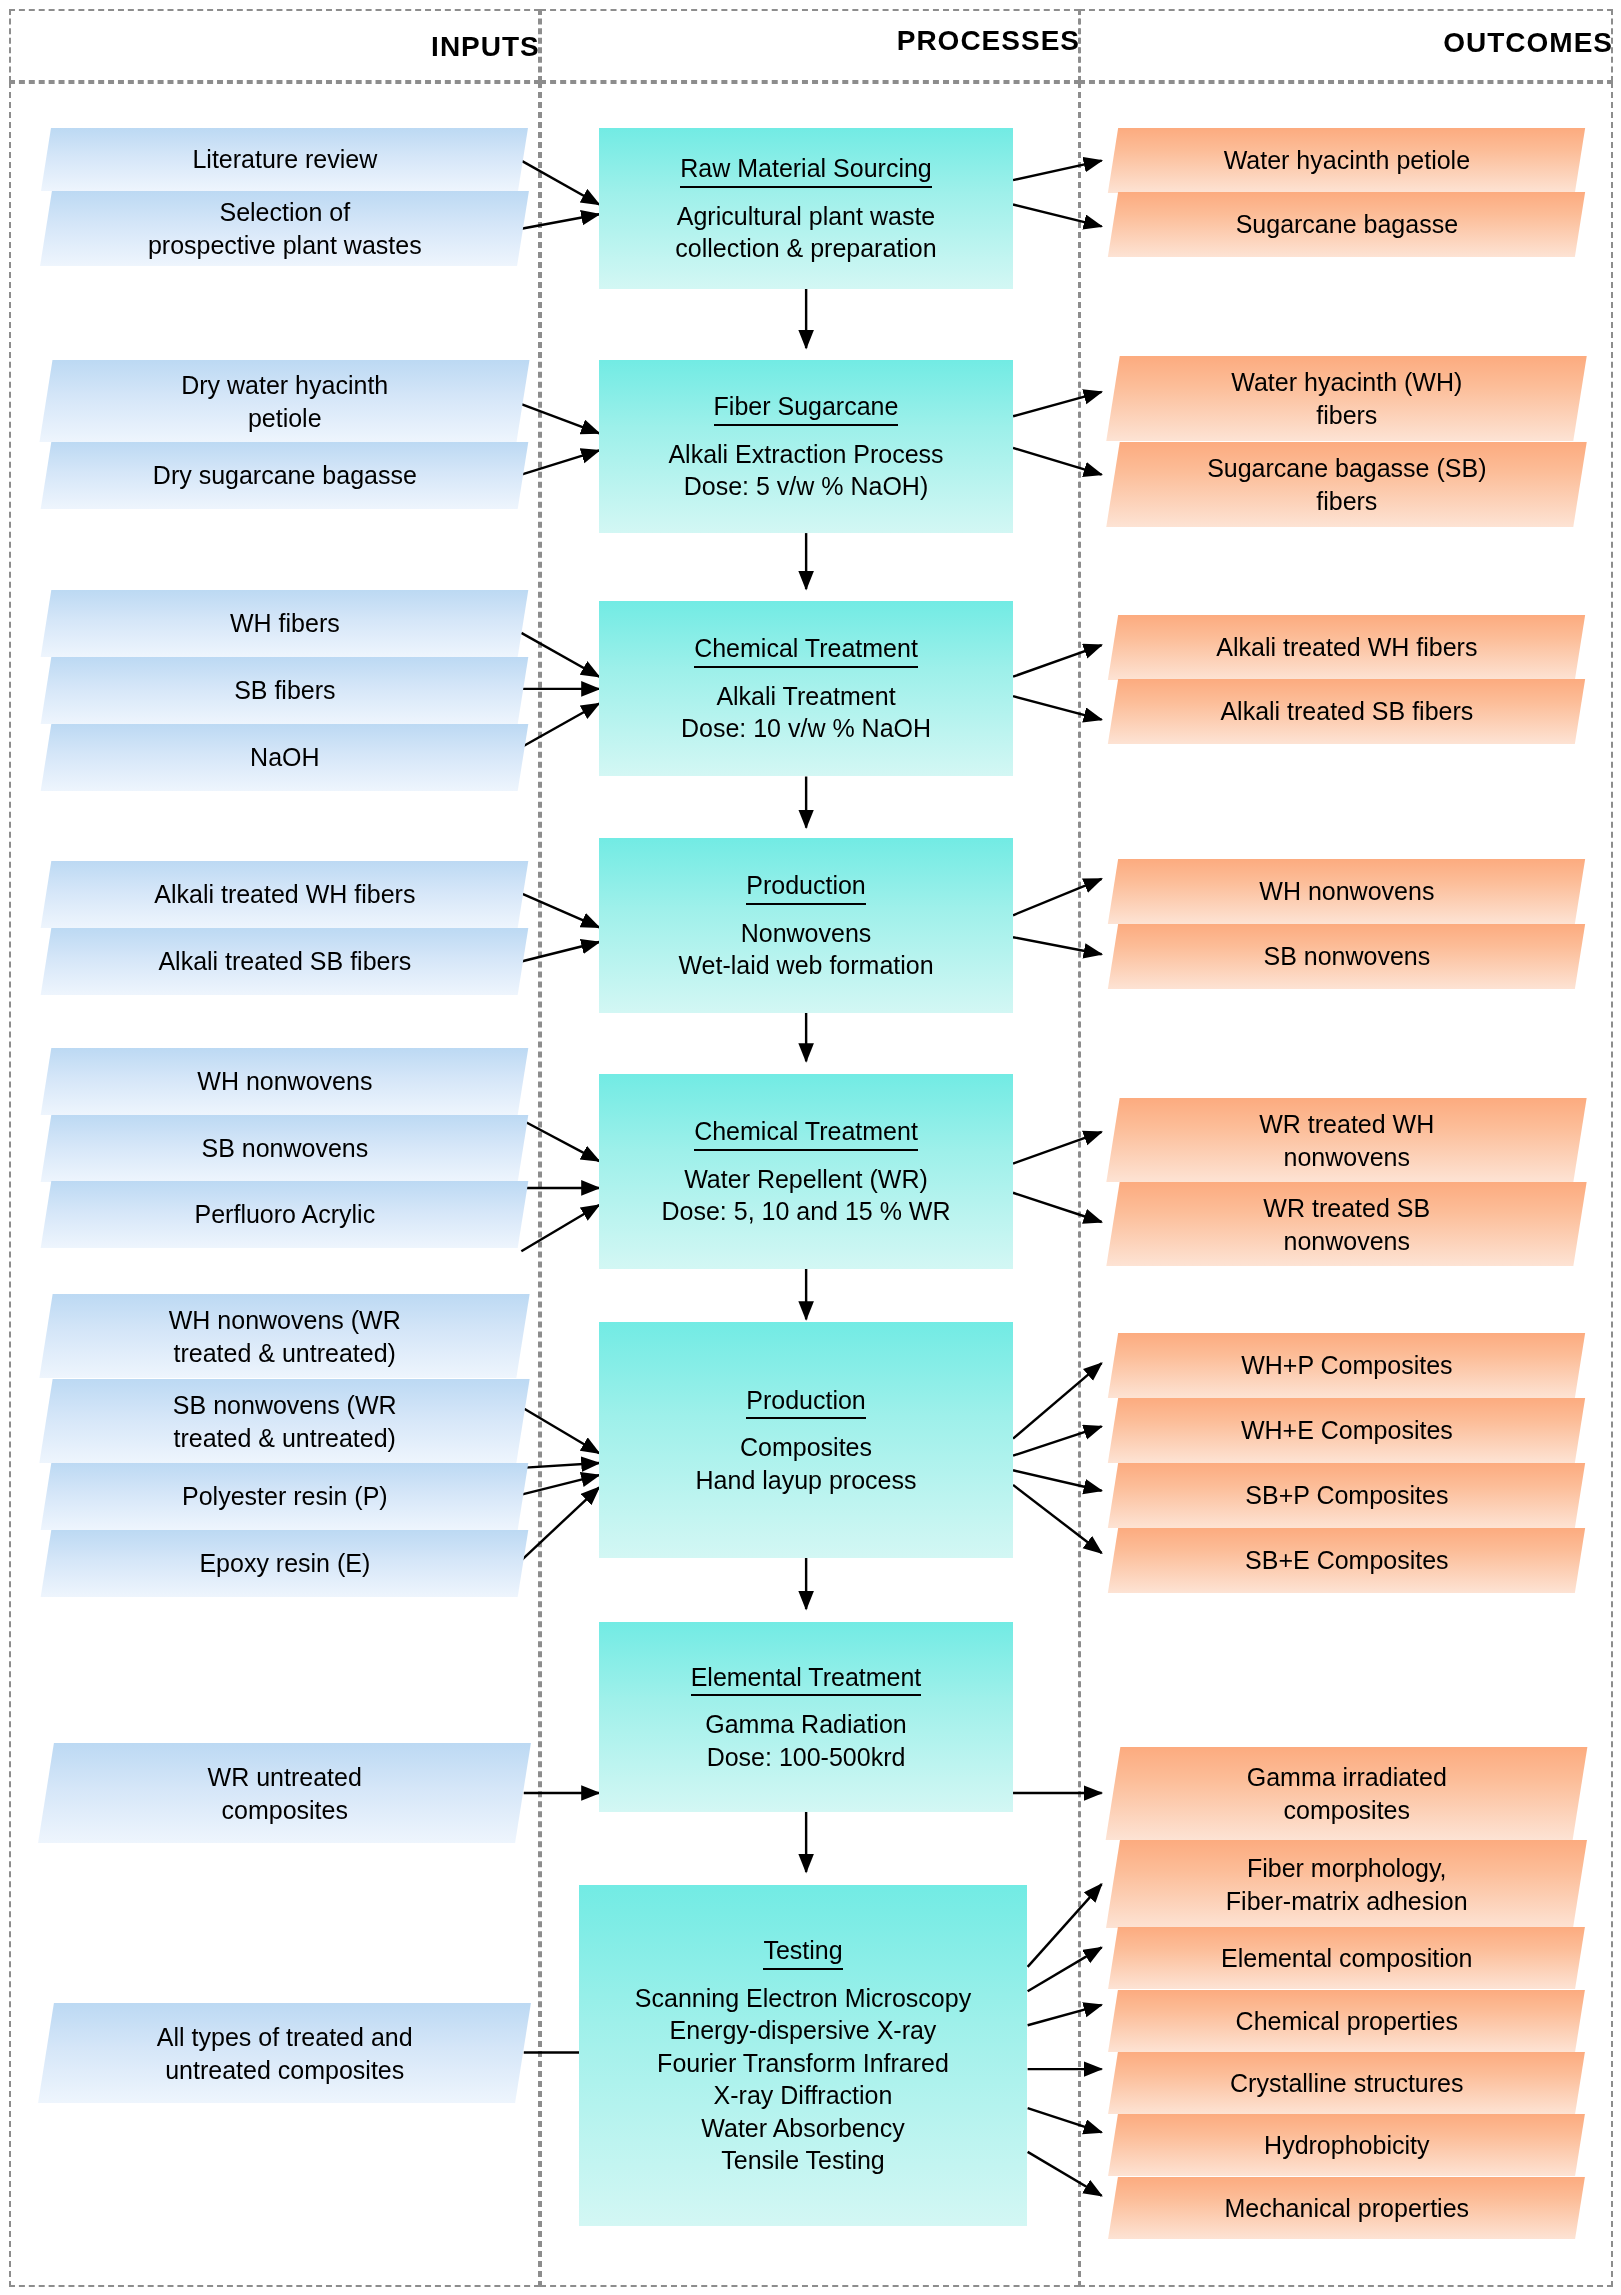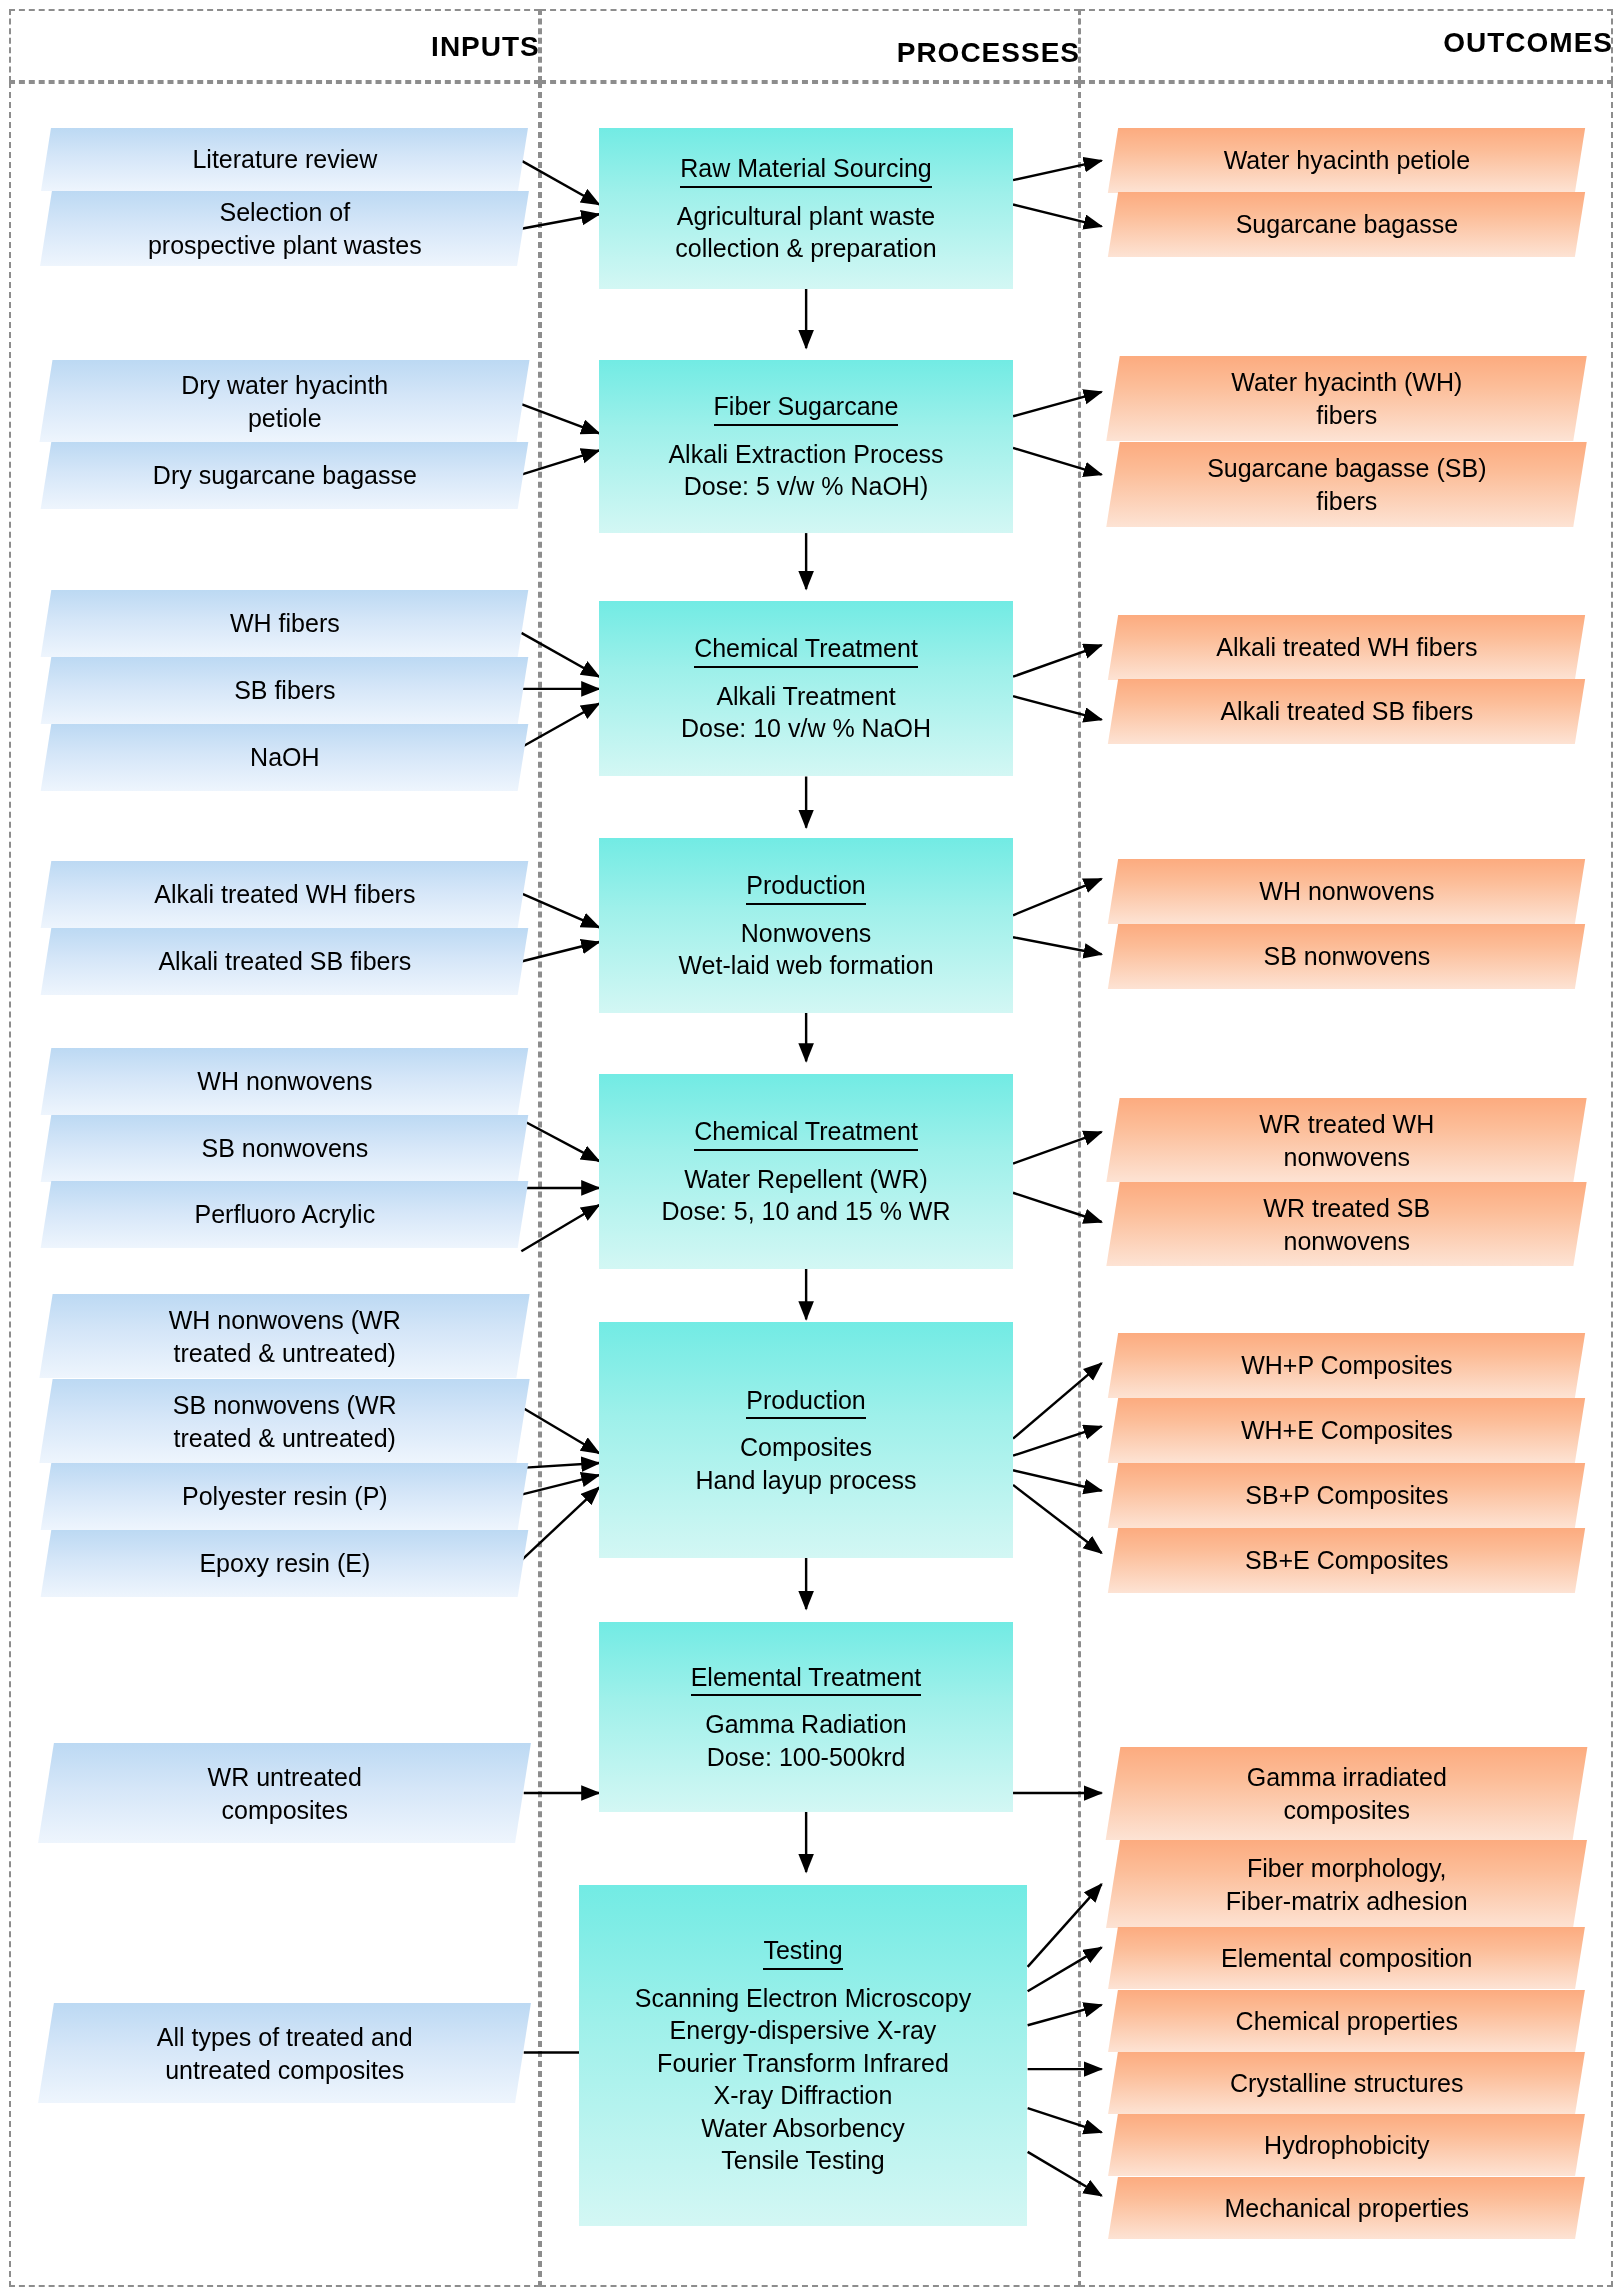--- a/index.html
+++ b/index.html
@@ -71,21 +71,21 @@
 <body>
 
 <div class="frame" style="left:8.8px;  top:8.8px;  width:531px; height:73px;"></div>
 <div class="frame" style="left:540px;top:8.8px;  width:540px; height:73px;"></div>
 <div class="frame" style="left:1079px;top:8.8px;  width:534px; height:73px;"></div>
 <div class="frame" style="left:8.8px;  top:82px; width:531px; height:2205px;"></div>
 <div class="frame" style="left:540px;top:82px; width:540px; height:2205px;"></div>
 <div class="frame" style="left:1079px;top:82px; width:534px; height:2205px;"></div>
 
 <div class="col-header" style="left:8.8px;  top:33px; width:531px;"><span>INPUTS</span></div>
-<div class="col-header" style="left:540px;top:39px; width:540px;"><span>PROCESSES</span></div>
+<div class="col-header" style="left:540px;top:27px; width:540px;"><span>PROCESSES</span></div>
 <div class="col-header" style="left:1079px;top:29px; width:534px;"><span>OUTCOMES</span></div>
 
 <svg class="arrows" viewBox="0 0 3330 4714">
   <defs>
     <marker id="ah" markerWidth="9" markerHeight="9" refX="7.4" refY="3.2" orient="auto" markerUnits="strokeWidth">
       <path d="M0,0 L8,3.2 L0,6.4 z" fill="#000"></path>
     </marker>
   </defs>
   <g stroke="#000" stroke-width="5" fill="none" marker-end="url(#ah)">
 

